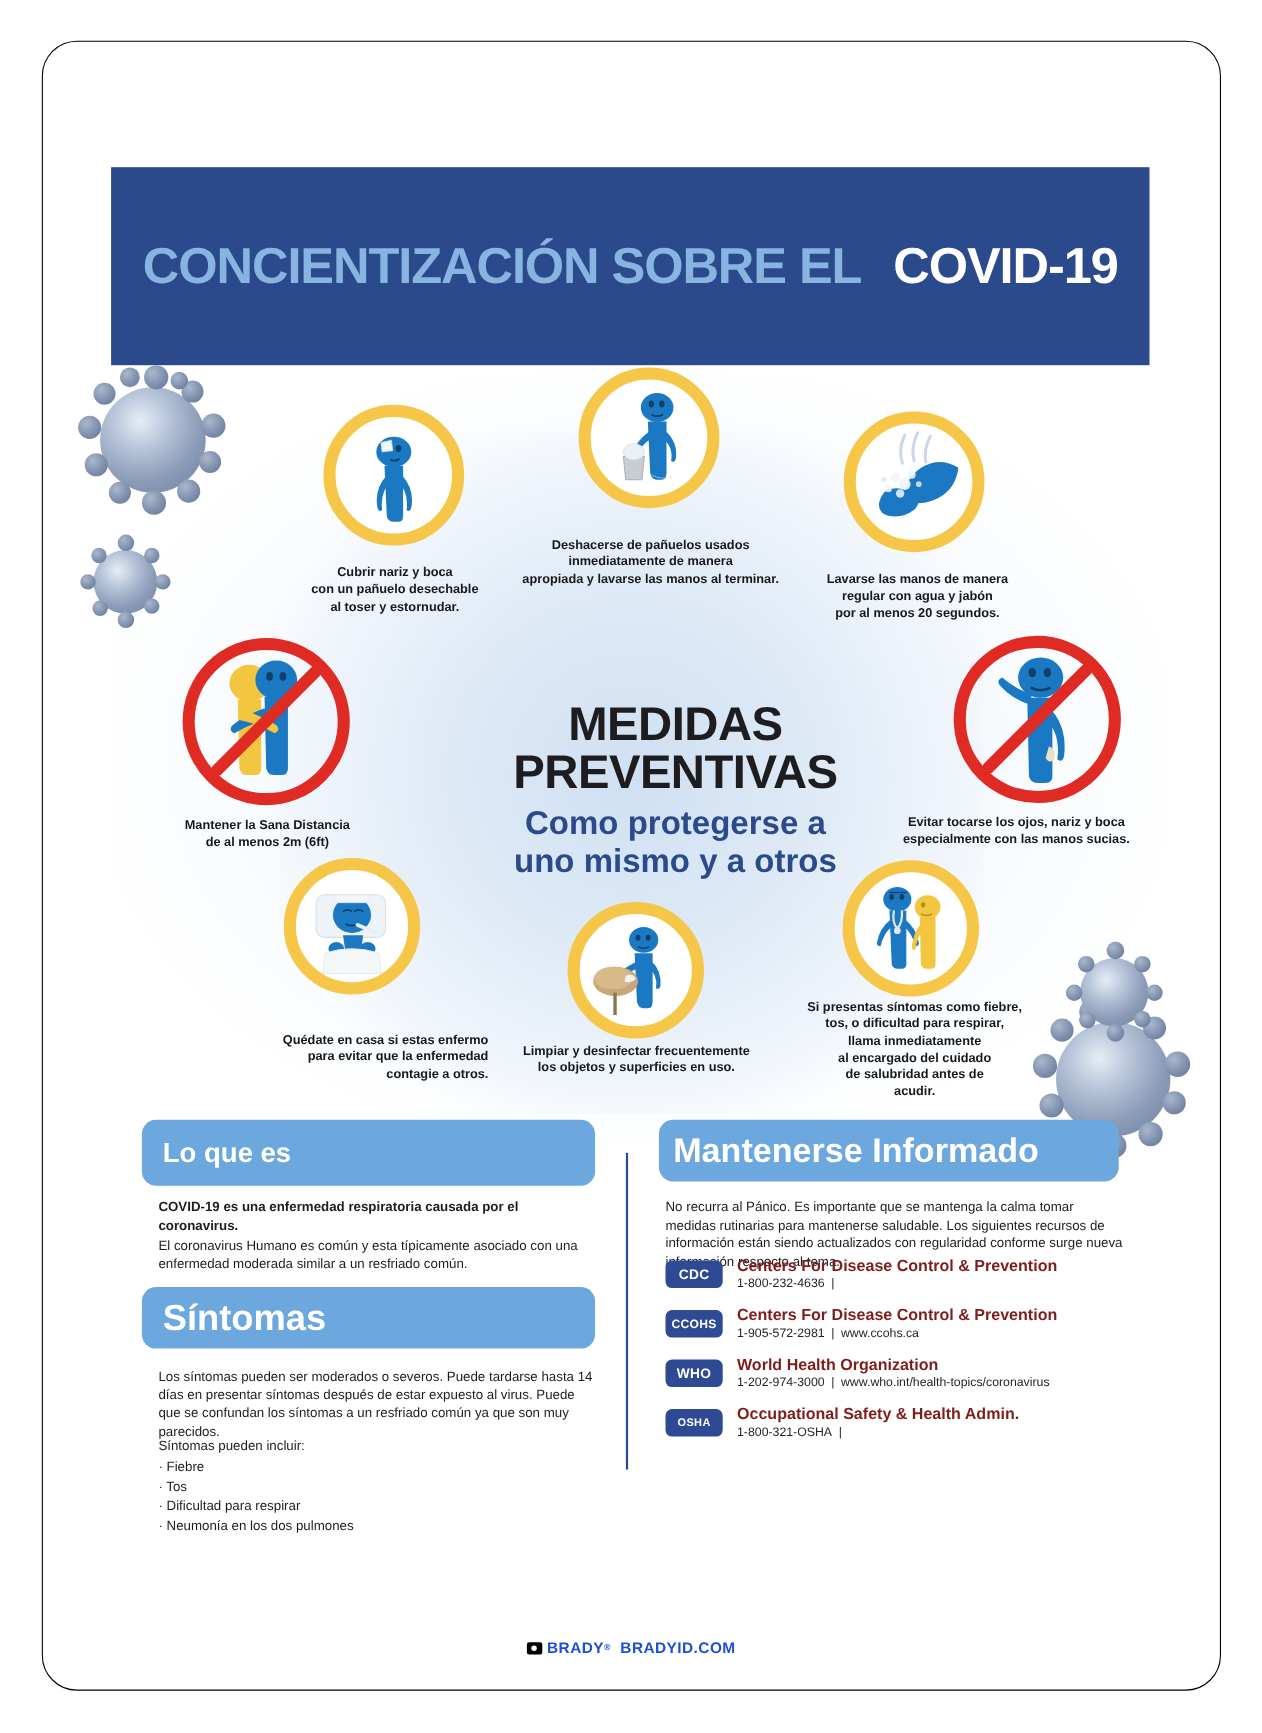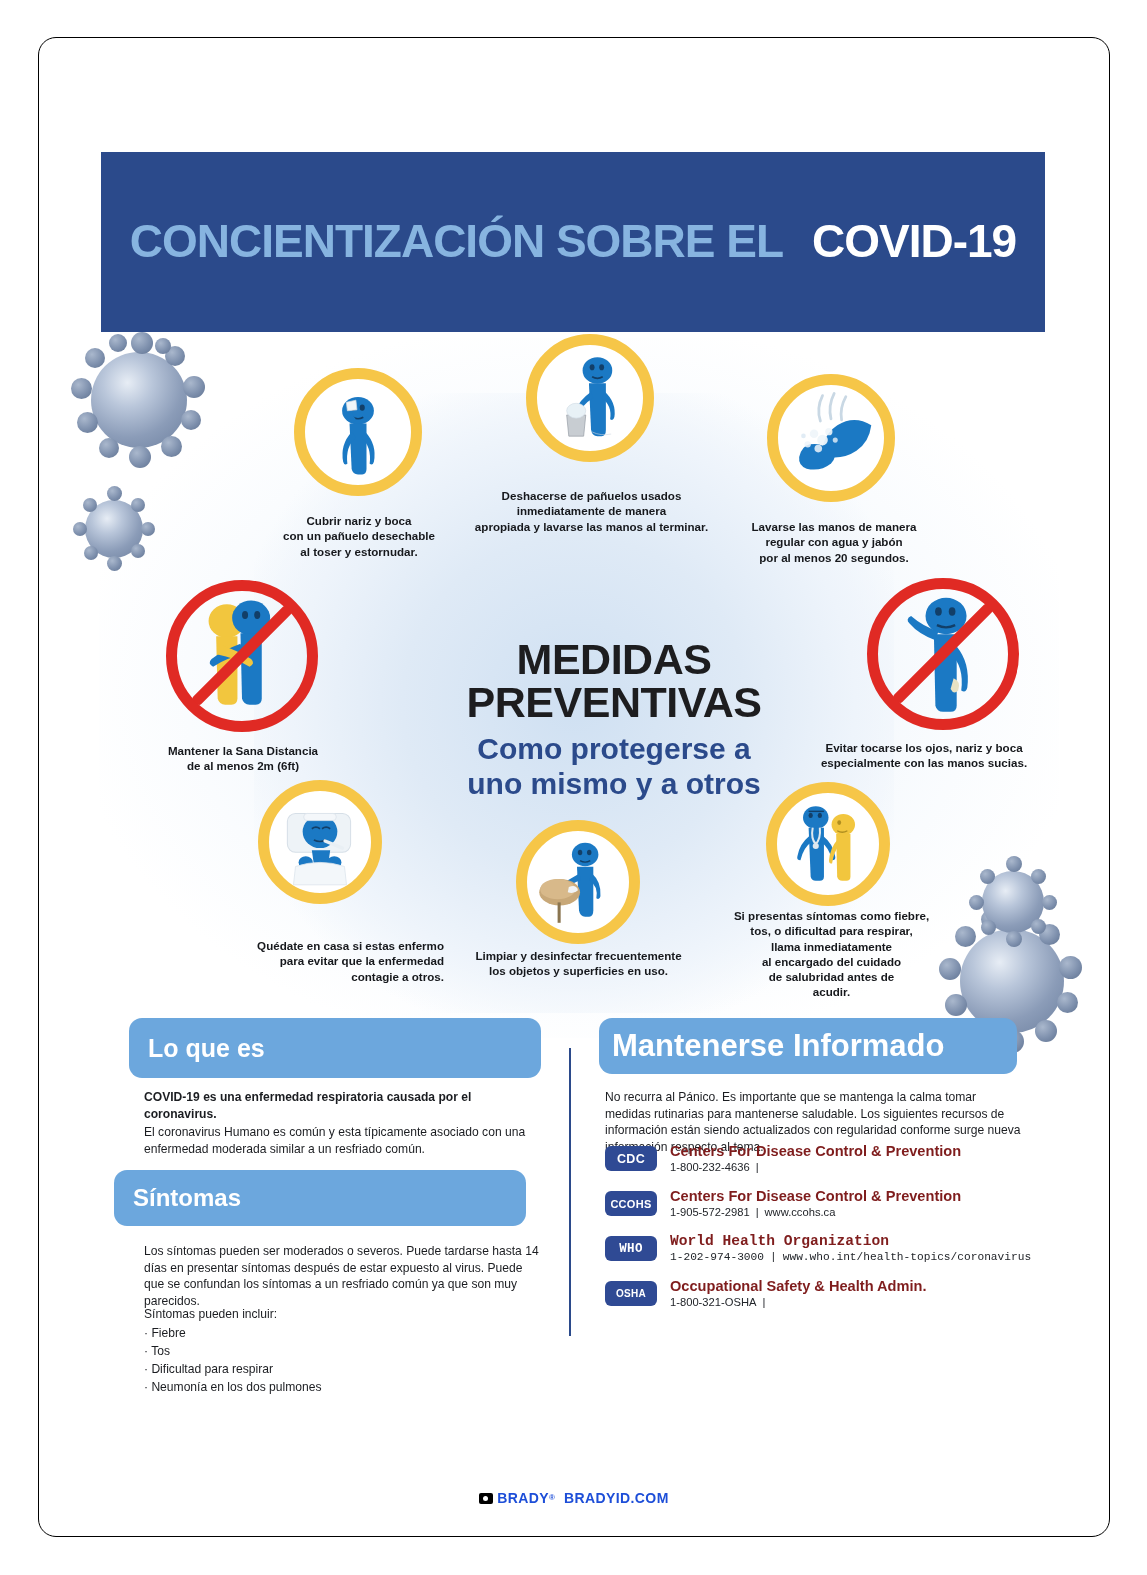--- a/index.html
+++ b/index.html
@@ -6,21 +6,21 @@
   body{
     width:1147px;height:1575px;
     background:#ffffff;
     font-family:"Liberation Sans", sans-serif;
     overflow:hidden;
   }
   #poster{
     position:absolute;left:38px;top:37px;
     width:1070px;height:1498px;
     border:1.5px solid #000;
-    border-radius:18px;
+    border-radius:32px;
     background:#ffffff;
     overflow:hidden;
   }
   
   .glow{
     position:absolute;left:215px;top:355px;width:640px;height:620px;
     background:radial-gradient(ellipse at 50% 50%, #cfe0f2 0%, #dfeaf6 38%, #eef4fb 62%, rgba(255,255,255,0) 78%);
     pointer-events:none;
   }
   .glow2{
@@ -374,21 +374,21 @@
   <div class="sec-head" style="left:90px;top:980px;width:412px;height:60px;font-size:25px;">
     <span>Lo que es</span>
   </div>
   <div class="body-txt" style="left:105px;top:1051px;width:385px;font-weight:bold;">
     <span>COVID-19 es una enfermedad respiratoria causada por el coronavirus.</span>
   </div>
   <div class="body-txt" style="left:105px;top:1086px;width:385px;">
     <span>El coronavirus Humano es común y esta típicamente asociado con una enfermedad moderada similar a un resfriado común.</span>
   </div>
 
-  <div class="sec-head" style="left:75px;top:1132px;width:412px;height:56px;font-size:24px;">
+  <div class="sec-head" style="left:90px;top:1132px;width:412px;height:56px;font-size:33px;">
     <span>Síntomas</span>
   </div>
   <div class="body-txt" style="left:105px;top:1205px;width:395px;">
     <span>Los síntomas pueden ser moderados o severos. Puede tardarse hasta 14 días en presentar síntomas después de estar expuesto al virus. Puede que se confundan los síntomas a un resfriado común ya que son muy parecidos.</span>
   </div>
   <div class="body-txt" style="left:105px;top:1268px;width:395px;">
     <span>Síntomas pueden incluir:</span>
   </div>
   <div class="body-txt" style="left:105px;top:1286px;width:395px;line-height:1.5;">
     <div>· Fiebre</div>
@@ -413,21 +413,21 @@
   </div>
 
   <div class="org-row" style="left:566px;top:1150px;width:420px;height:42px;">
     <div class="badge" style="font-size:11px;">CCOHS</div>
     <div class="org-name">Centers For Disease Control &amp; Prevention</div>
     <div class="org-meta">
       <span>1-905-572-2981</span><span class="sep">|</span><span>www.ccohs.ca</span>
     </div>
   </div>
 
-  <div class="org-row" style="left:566px;top:1195px;width:420px;height:42px;font-family:Liberation Mono, monospace;">
+  <div class="org-row" style="left:566px;top:1195px;width:420px;height:42px;">
     <div class="badge">WHO</div>
     <div class="org-name">World Health Organization</div>
     <div class="org-meta">
       <span>1-202-974-3000</span><span class="sep">|</span><span>www.who.int/health-topics/coronavirus</span>
     </div>
   </div>
 
   <div class="org-row" style="left:566px;top:1240px;width:420px;height:42px;">
     <div class="badge" style="font-size:10px;">OSHA</div>
     <div class="org-name">Occupational Safety &amp; Health Admin.</div>

